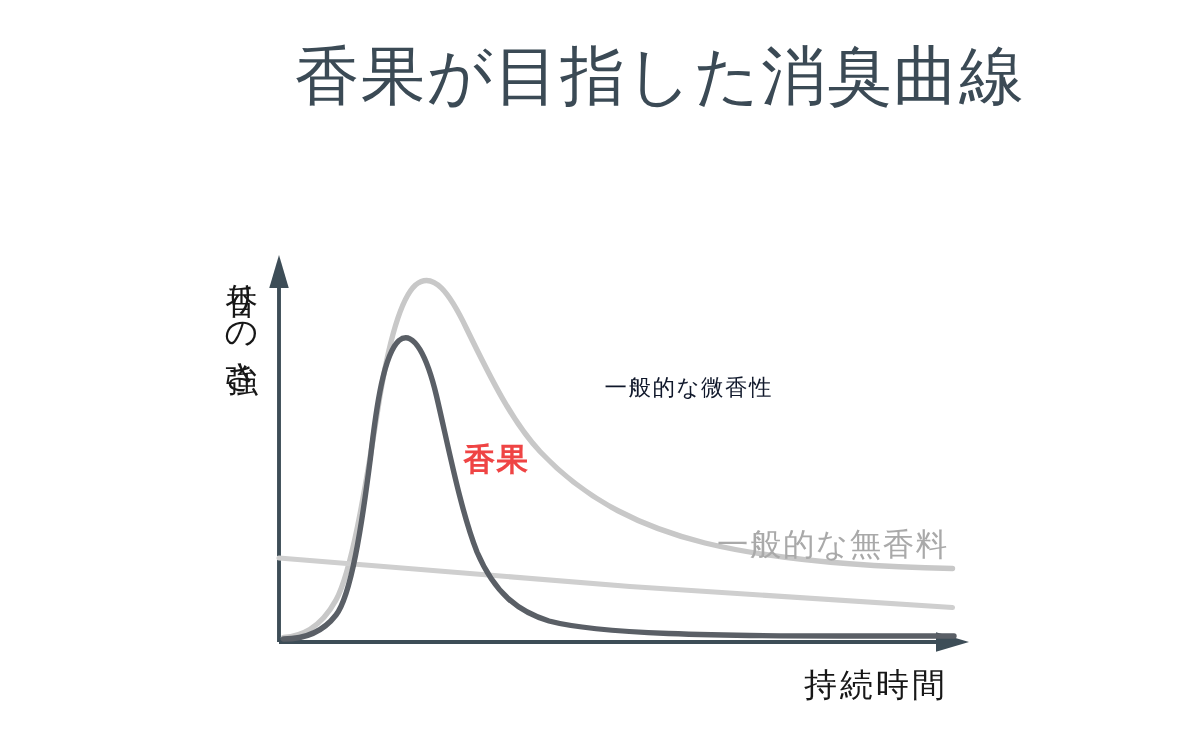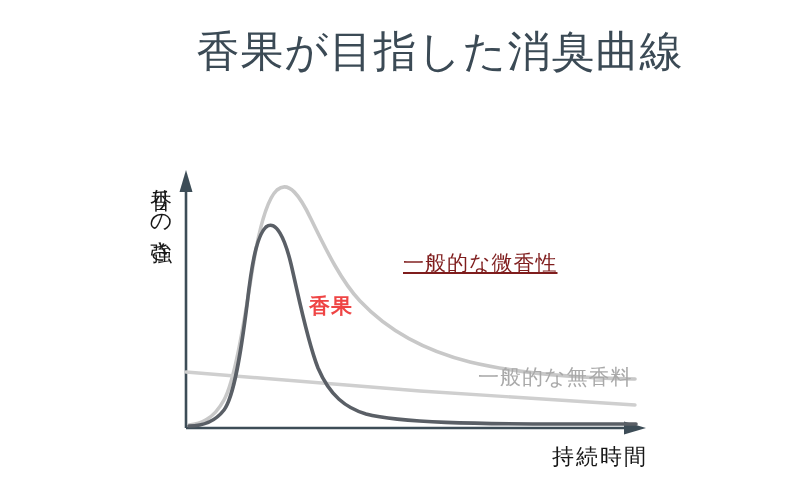--- a/index.html
+++ b/index.html
@@ -49,49 +49,48 @@
   #y-axis-label {
     left: 146px;
     top: 172px;
     width: 28px;
     writing-mode: vertical-rl;
     text-orientation: upright;
     letter-spacing: 1px;
     white-space: nowrap;
   }
   #x-axis-label {
-    left: 552px;
+    left: 536px;
     top: 444px;
     letter-spacing: 2px;
   }
   .series-label {
     position: absolute;
     white-space: nowrap;
     font-family: "Liberation Sans", sans-serif;
   }
   #label-kouka {
     left: 309px;
     top: 292px;
     font-size: 21px;
     font-weight: bold;
     color: #ef4444;
     letter-spacing: 1px;
   }
   #label-light-fragrance {
     left: 403px;
     top: 249px;
-    font-size: 21px;
+    font-size: 15px;
     font-weight: 400;
-    color: #7f1d1d;
+    color: #0f172a;
     letter-spacing: 1px;
-    text-decoration: underline;
   }
   #label-fragrance-free {
     left: 478px;
-    top: 363px;
+    top: 349px;
     font-size: 21px;
     font-weight: 400;
     color: #a9a9a9;
     letter-spacing: 1px;
   }
 </style>
 </head>
 <body>
 
 <div id="page">

